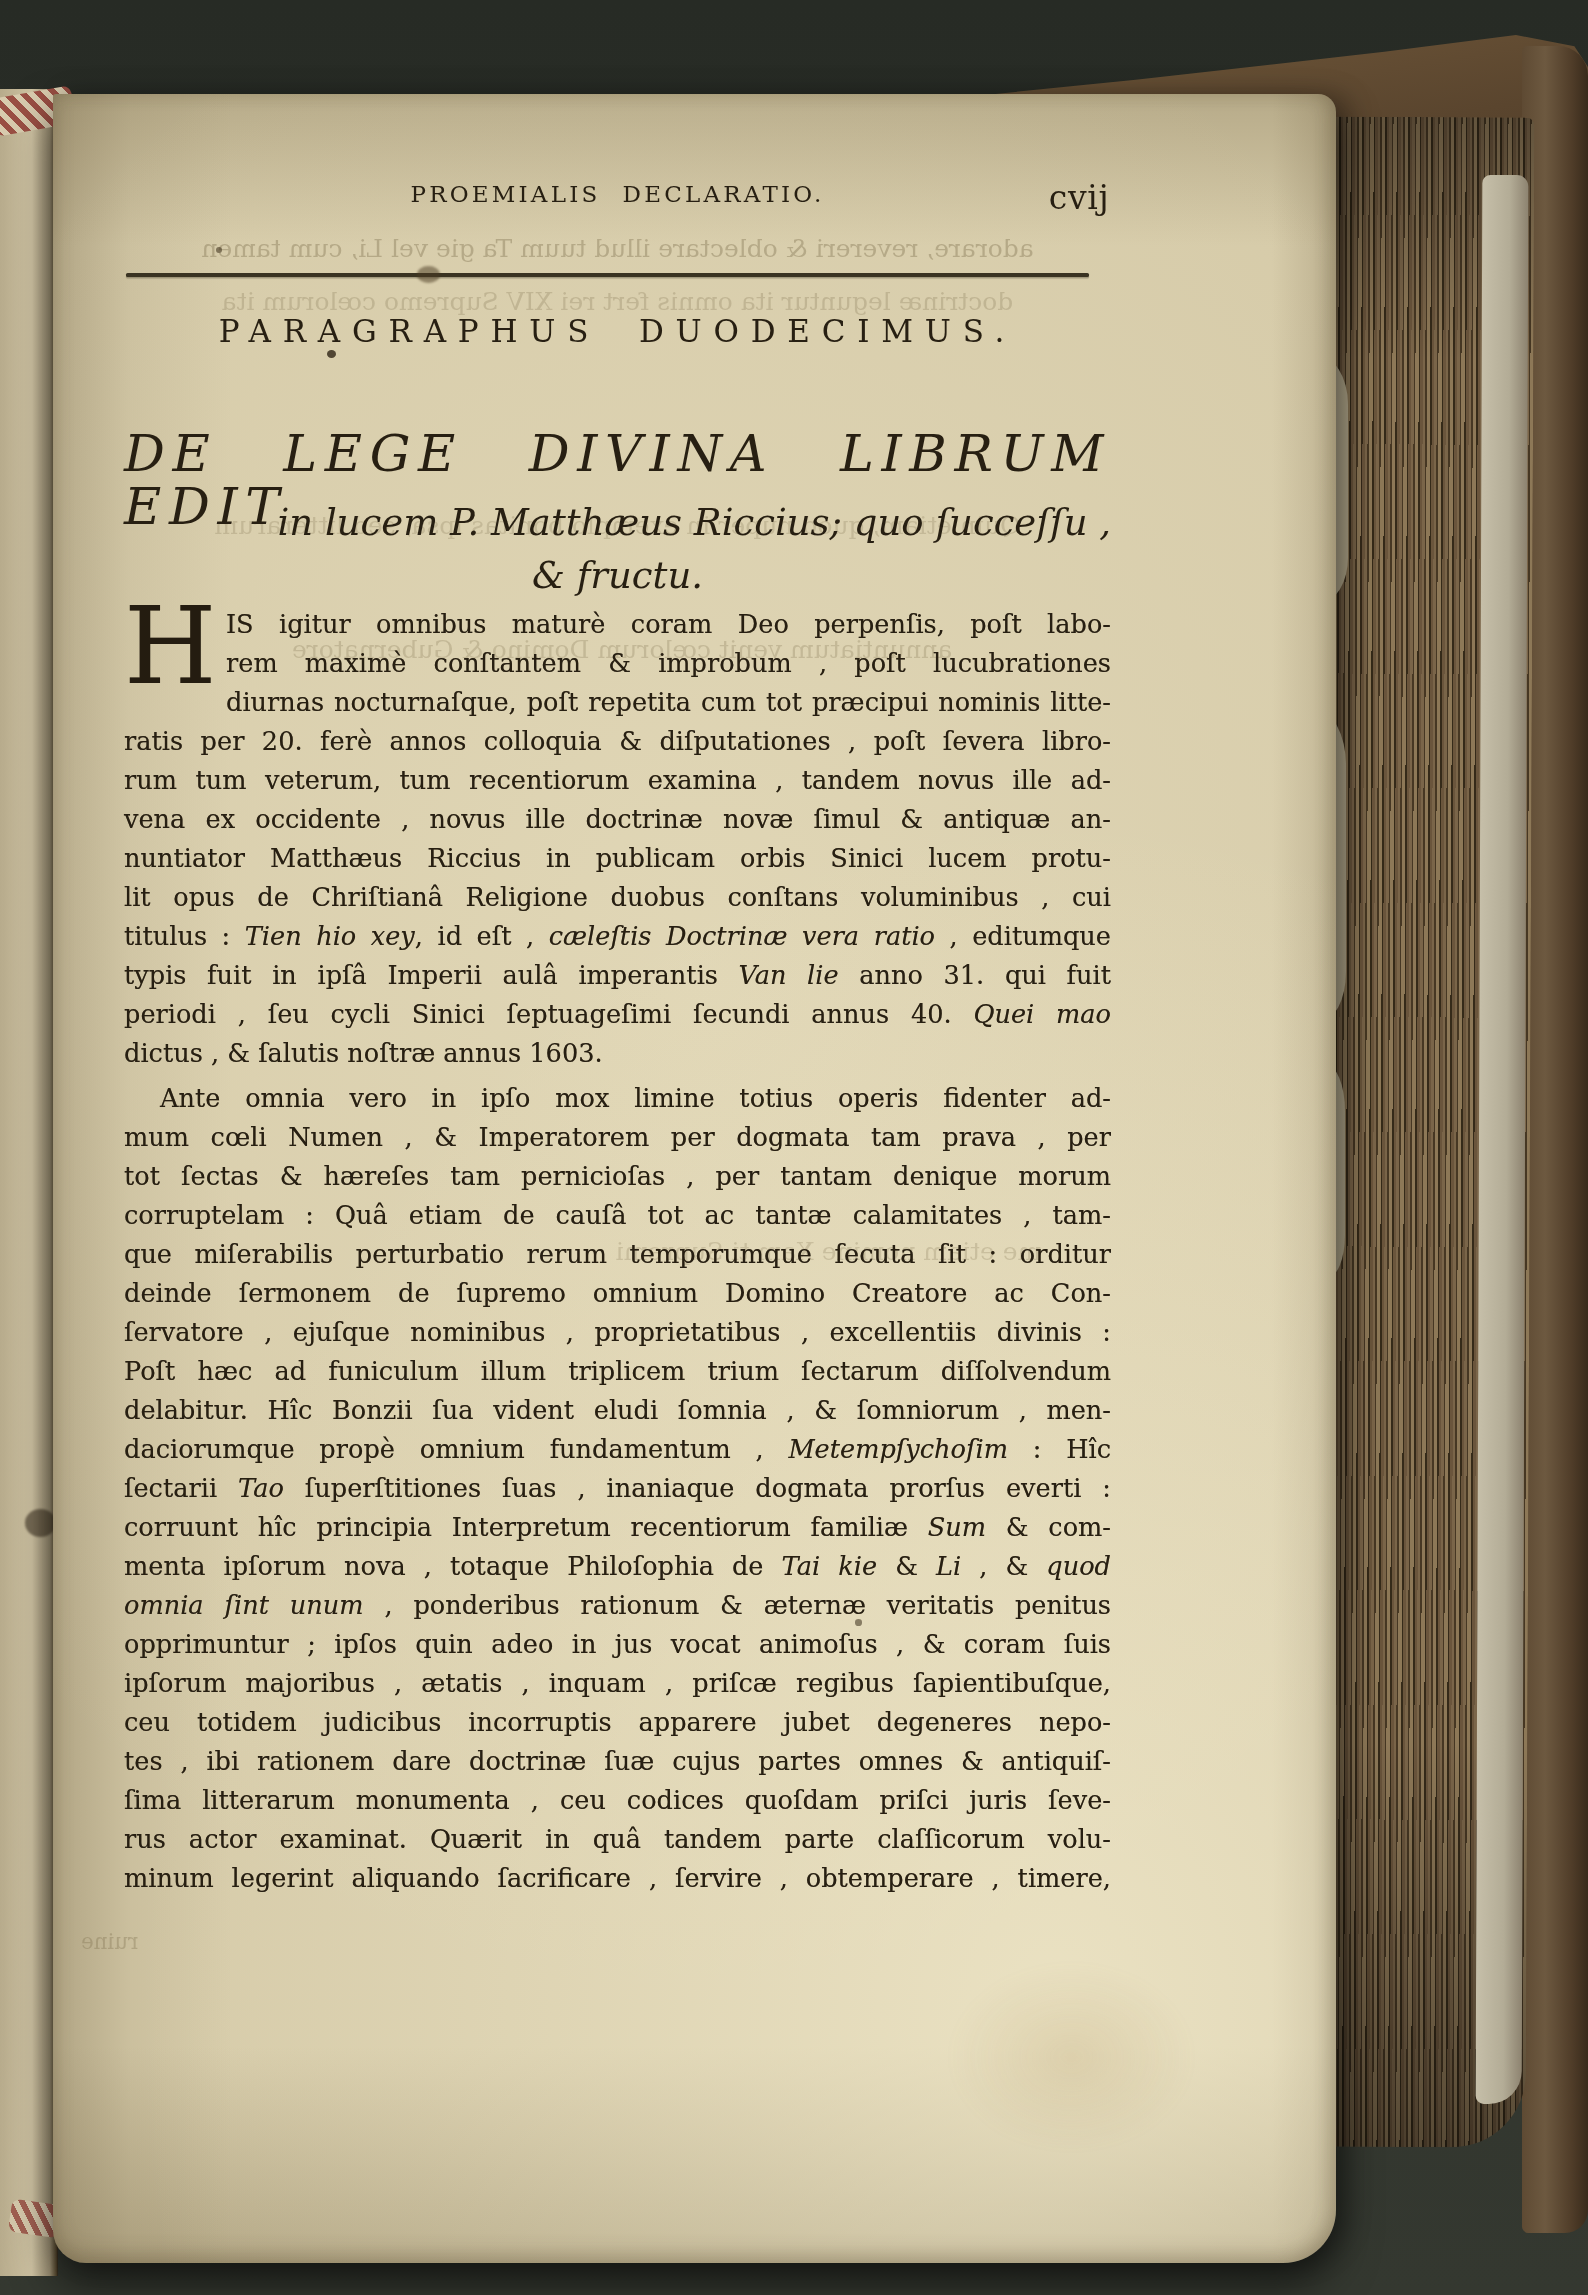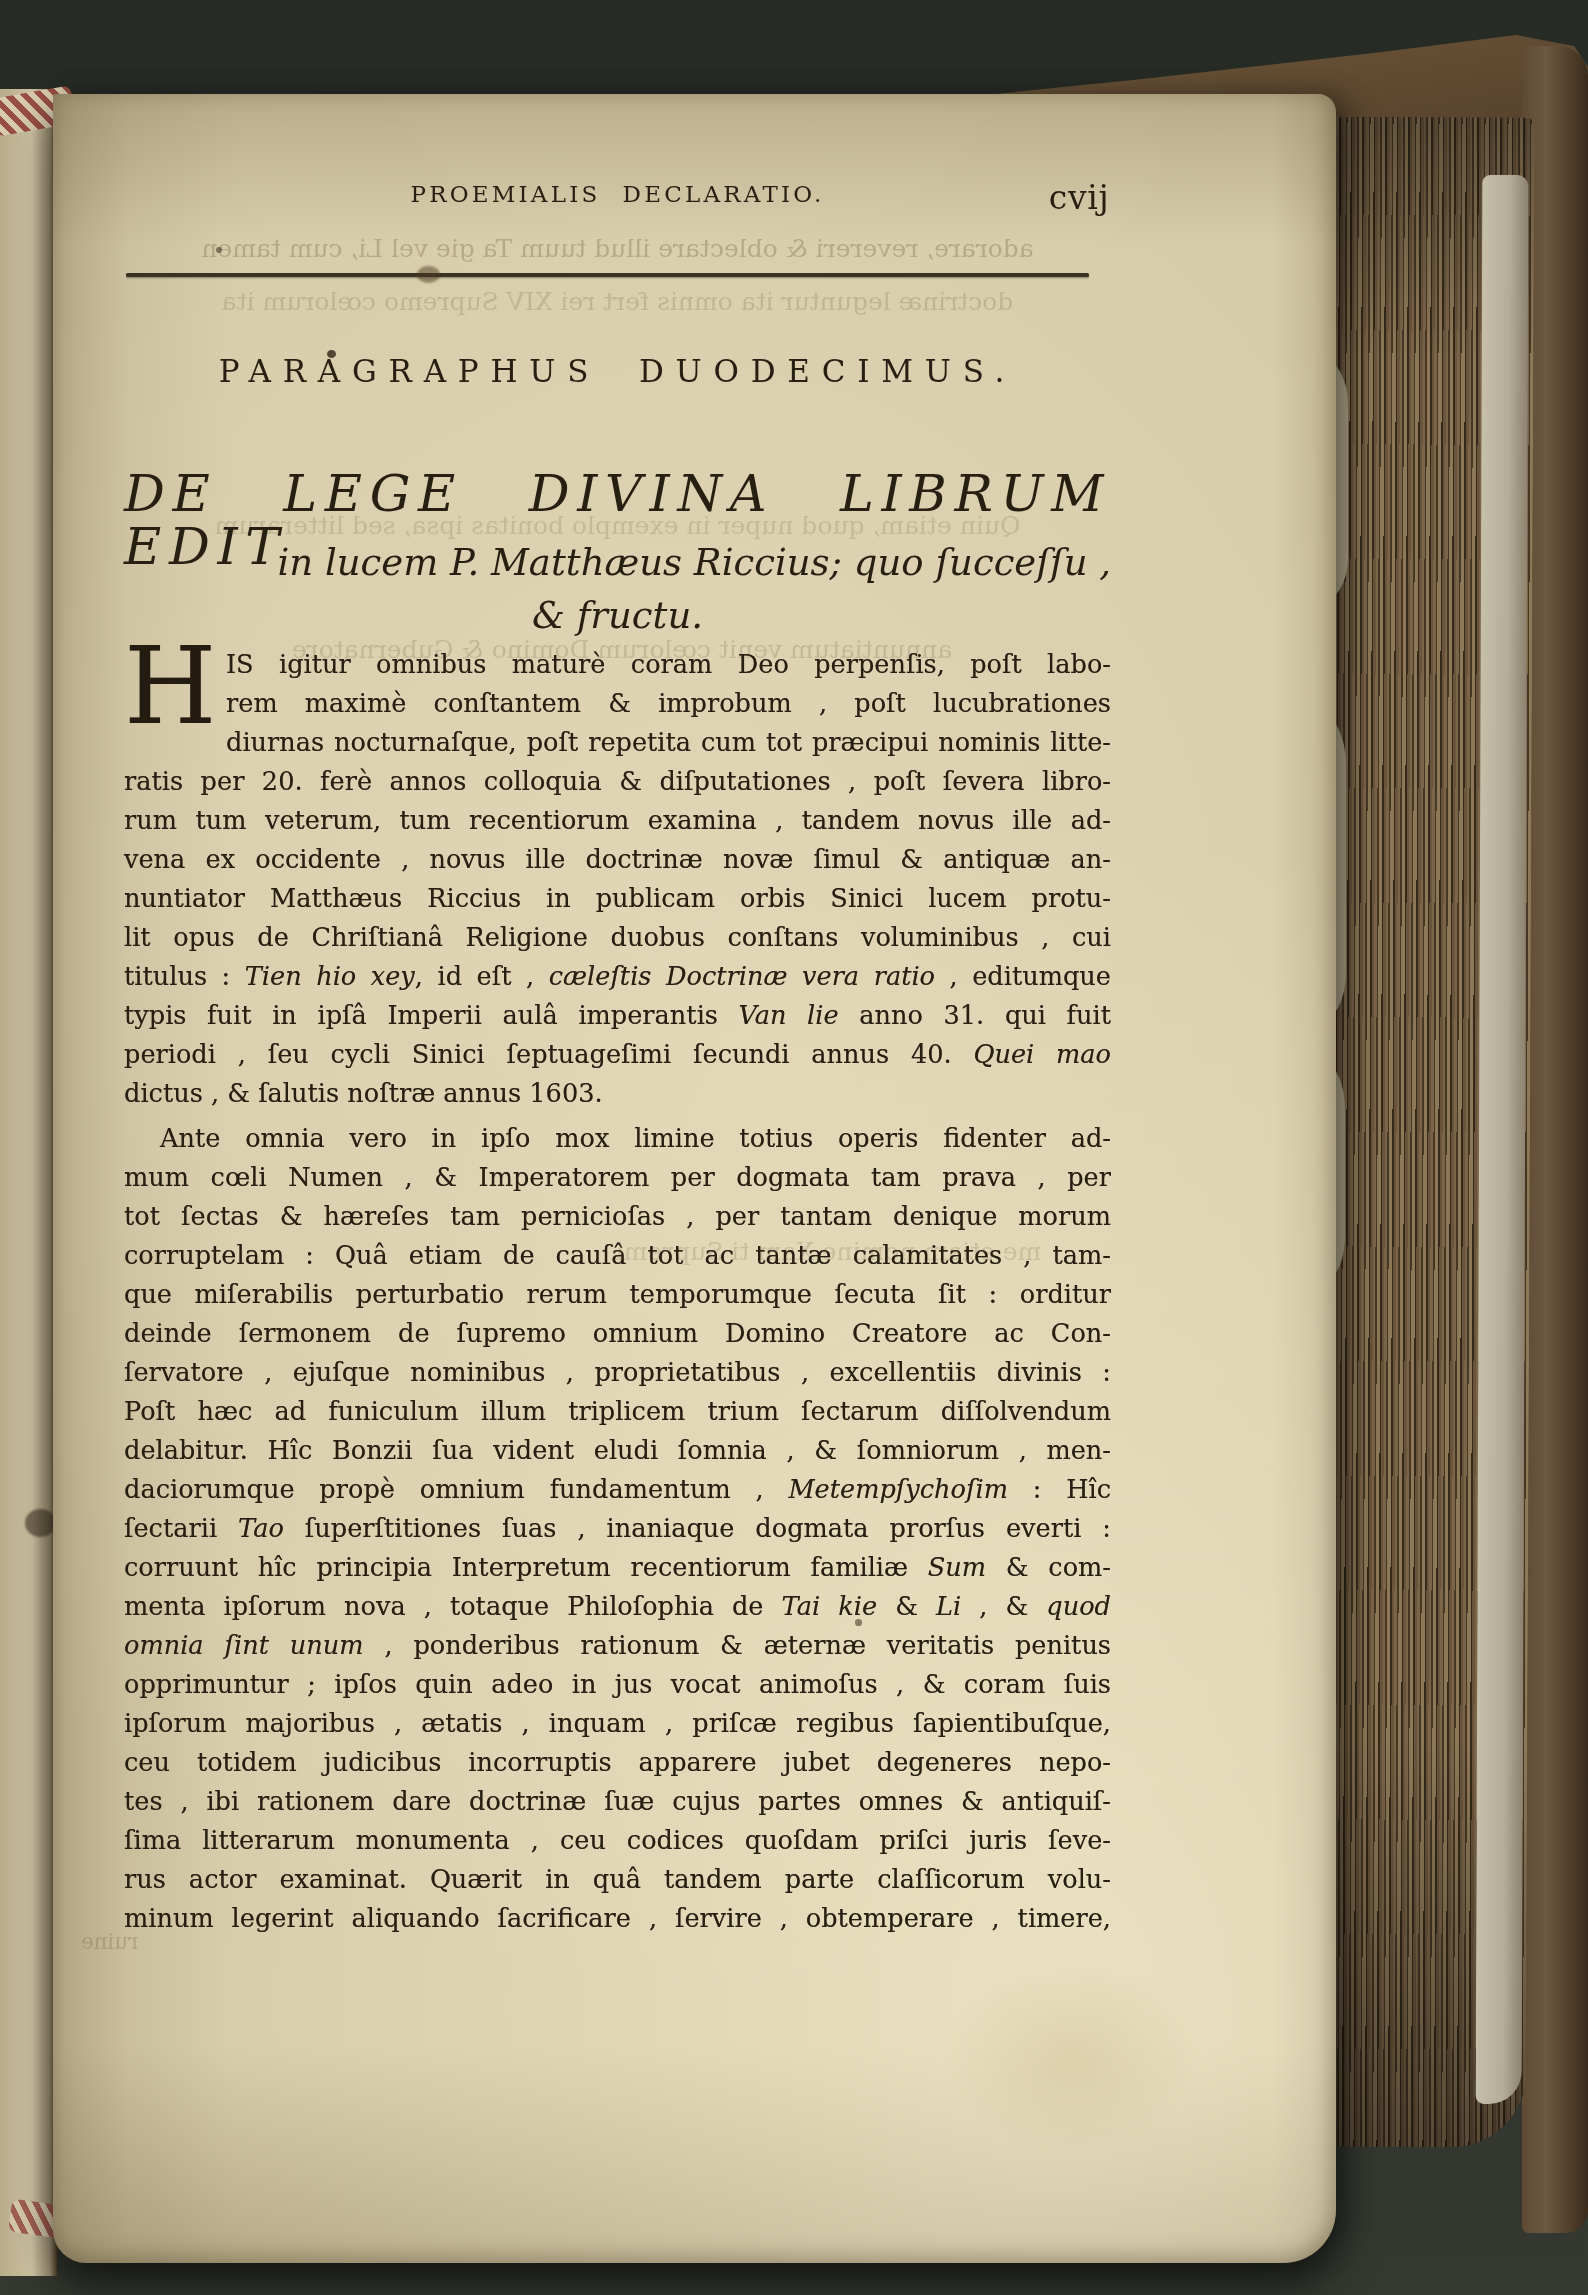--- a/index.html
+++ b/index.html
@@ -60,21 +60,21 @@
       linear-gradient(180deg,rgba(110,95,62,.30),rgba(110,95,62,0) 7%,rgba(110,95,62,0) 90%,rgba(110,95,62,.34)),
       #d6cba9;
     box-shadow:0 21.4px 41px rgba(0,0,0,.55),11.5px 0 25px rgba(0,0,0,.25),
       inset 0 -8.2px 20px rgba(80,65,40,.25),inset -6.6px 0 16.5px rgba(80,65,40,.18);
   }
   .textblock{position:absolute;left:71px;top:79px;width:987px;color:#271f12;z-index:2;}
   .running-row{position:relative;height:46px;}
   .running-head{text-align:center;font-size:23px;line-height:43px;letter-spacing:.14em;word-spacing:.5em;}
   .page-num{position:absolute;right:1.6px;top:5px;font-size:33px;letter-spacing:.02em;}
   .rule{margin:54px 0 0 1.6px;width:963px;height:4.1px;background:#3a3322;border-radius:1.6px;box-shadow:0 1.6px 0.8px rgba(58,51,34,.35);}
-  .section-heading{margin-top:74px;text-align:center;font-size:31px;line-height:40px;letter-spacing:.38em;word-spacing:.55em;}
+  .section-heading{margin-top:34px;text-align:center;font-size:31px;line-height:40px;letter-spacing:.38em;word-spacing:.55em;}
   .chapter-title{margin-top:76px;font-style:italic;font-size:51px;line-height:53px;height:53px;letter-spacing:.15em;text-align:justify;text-align-last:justify;}
   .chapter-sub1{margin-top:20px;text-align:right;font-style:italic;font-size:37px;line-height:46px;}
   .chapter-sub2{margin-top:6.6px;text-align:center;font-style:italic;font-size:37px;line-height:46px;}
   .bodytext{margin-top:6.6px;font-size:25.6px;line-height:39px;text-shadow:0 0 0.5px rgba(45,35,20,.55);}
   .para{margin:0;}
   .para + .para{margin-top:5.8px;}
   .bodyline{text-align:justify;text-align-last:justify;min-height:39px;}
   .bodyline.nojust{text-align-last:left;}
   .bodyline.ind{text-indent:36px;}
   .it{font-style:italic;}

